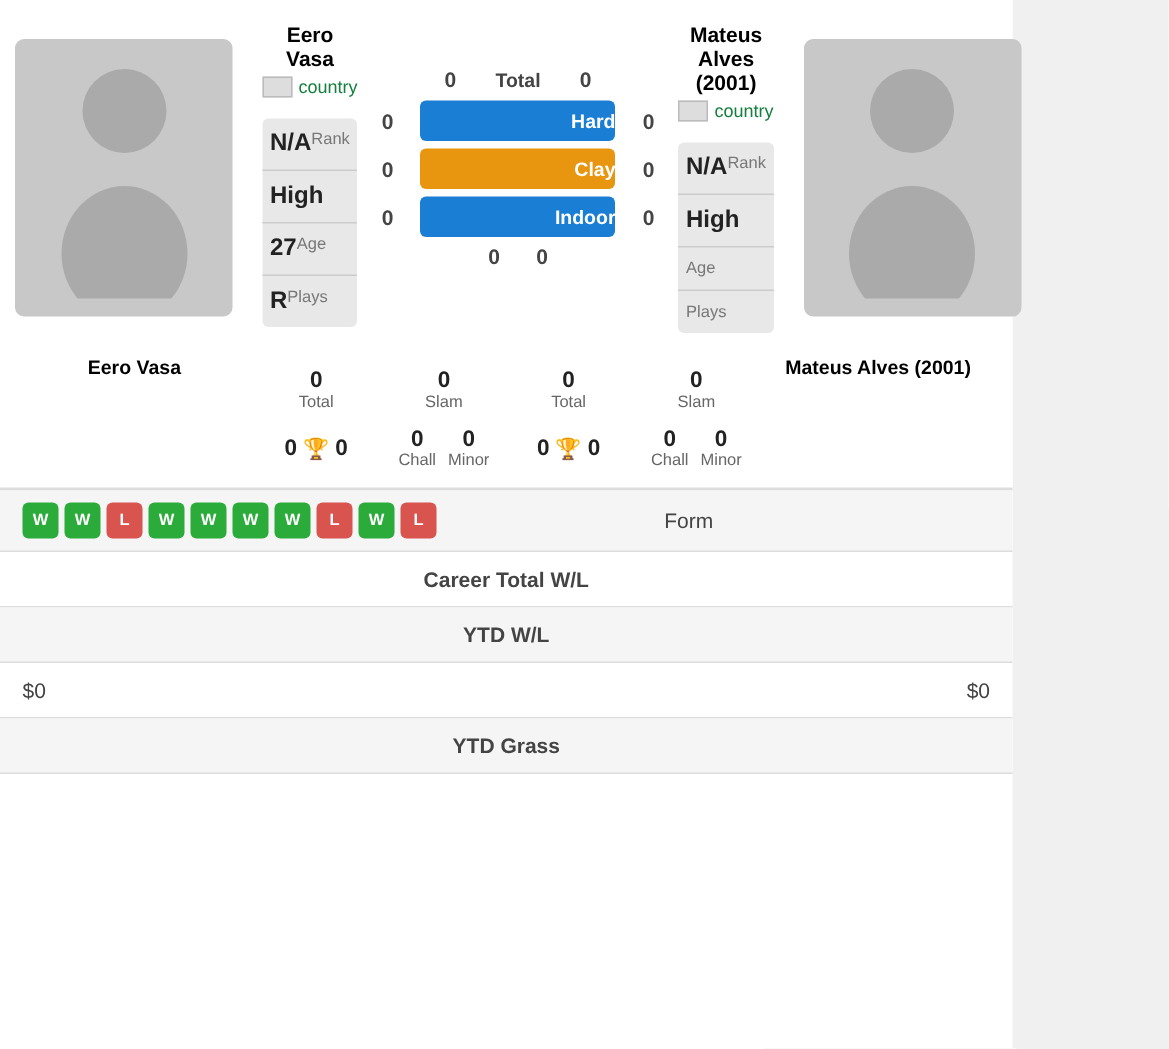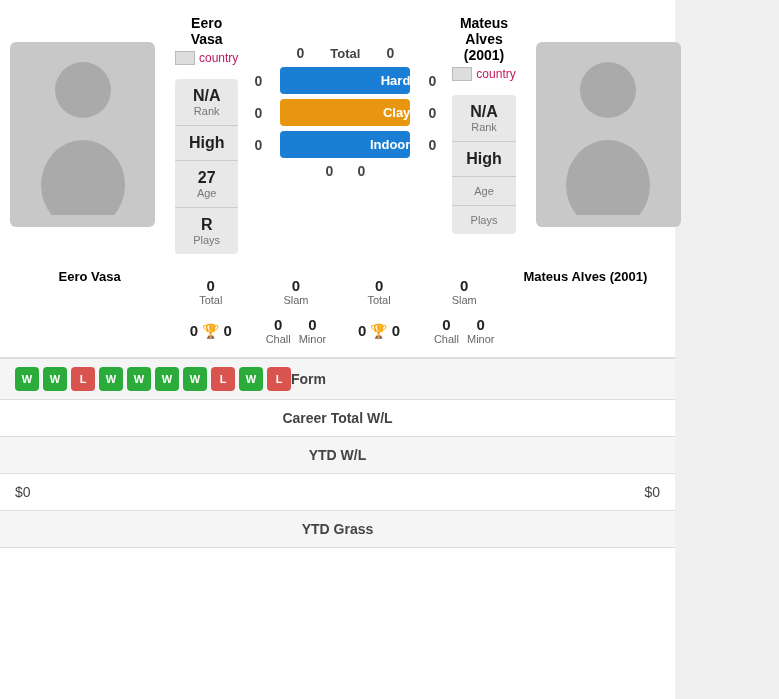--- a/index.html
+++ b/index.html
@@ -56,21 +56,21 @@
       font-weight: bold;
       text-align: center;
       margin-bottom: 4px;
     }
     .player-country-row {
       display: flex;
       align-items: center;
       justify-content: center;
       margin-bottom: 8px;
       font-size: 12px;
-      color: #be185d;
+      color: #15803d;
       gap: 4px;
     }
     .country-flag-icon {
       width: 20px;
       height: 14px;
       background: #ddd;
       border: 1px solid #bbb;
       display: inline-block;
     }
     .stat-grid {
@@ -158,22 +158,22 @@
 
     
     .player-info-box {
       background: #e8e8e8;
       border-radius: 4px;
       margin-top: 6px;
       width: 100%;
     }
     .info-row {
       display: flex;
-      flex-direction: column;
-      align-items: center;
+      flex-direction: row;
+      align-items: flex-start;
       padding: 8px 5px;
       border-bottom: 1px solid #ccc;
       text-align: center;
     }
     .info-row:last-child {
       border-bottom: none;
     }
     .info-val {
       font-size: 16px;
       font-weight: bold;
@@ -208,24 +208,24 @@
       align-items: center;
       justify-content: center;
       font-size: 11px;
       font-weight: bold;
       color: #fff;
     }
     .badge-w { background: #2aab3a; }
     .badge-l { background: #d9534f; }
     .form-label {
       font-size: 14px;
-      font-weight: bold;
+      font-weight: normal;
       color: #444;
       flex: 1;
-      text-align: left;
+      text-align: right;
     }
     .stat-summary-row {
       display: flex;
       align-items: center;
       padding: 10px 15px;
       border-bottom: 1px solid #ddd;
     }
     .stat-summary-row.alt {
       background: #f5f5f5;
     }

